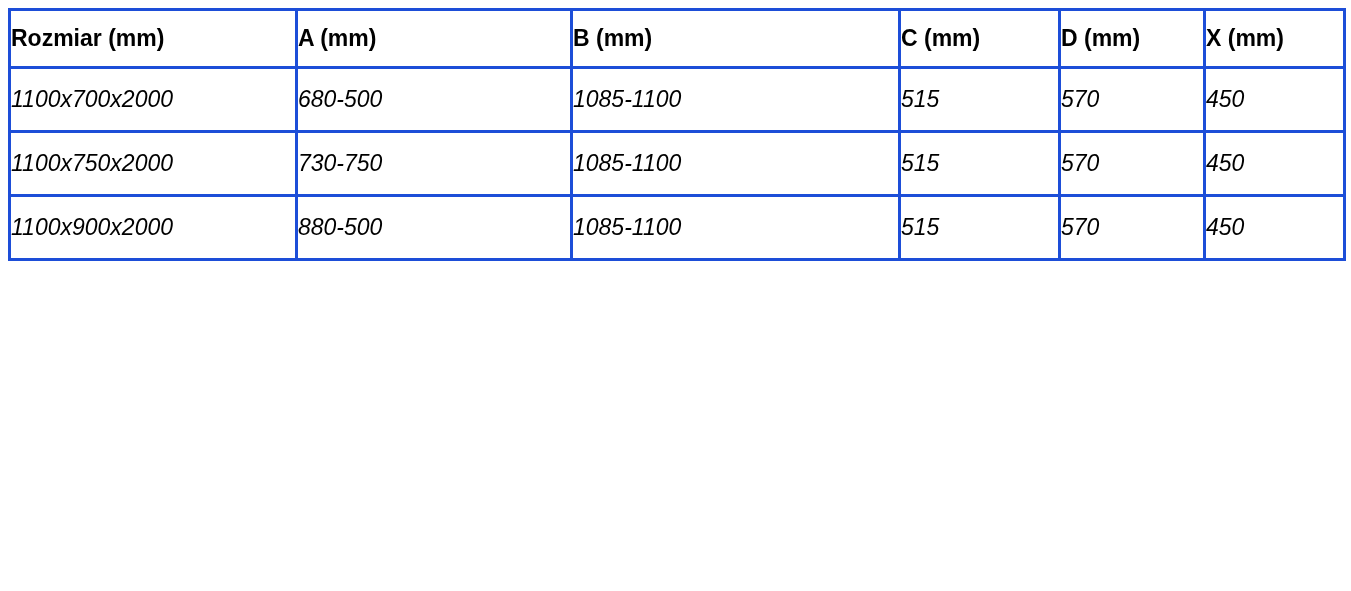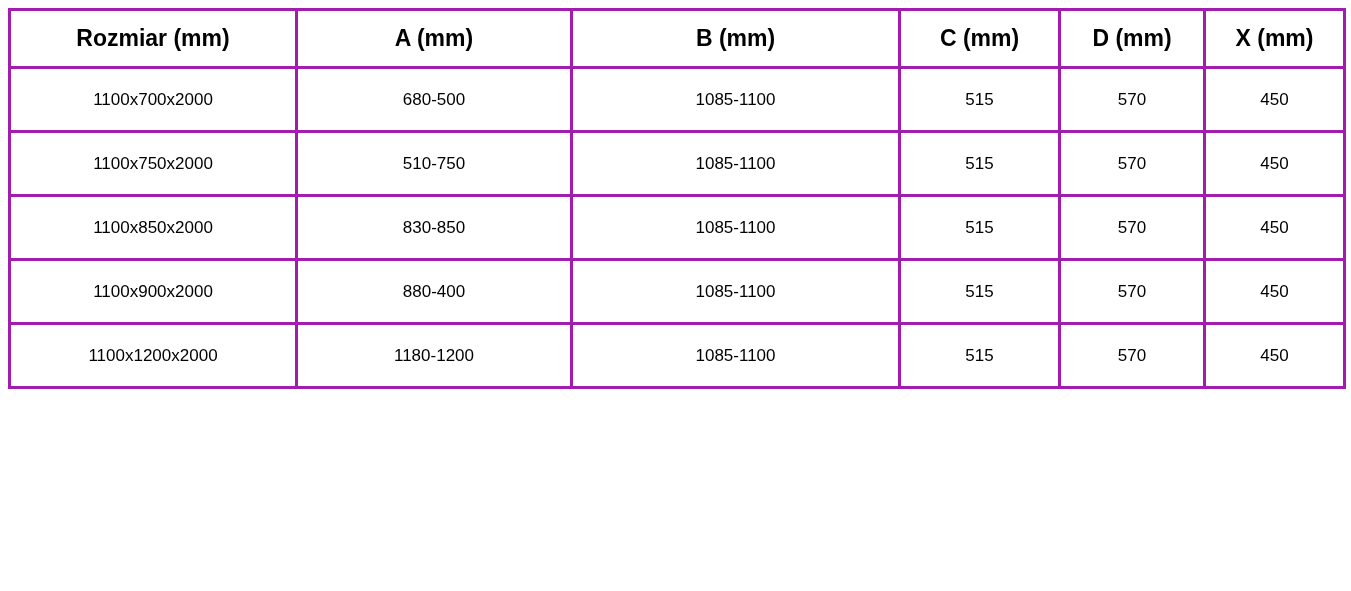--- a/index.html
+++ b/index.html
@@ -17,36 +17,37 @@
     padding: 8px;
   }
   table.spec-table {
     border-collapse: collapse;
     table-layout: fixed;
     width: 1335px;
     background: #ffffff;
   }
   table.spec-table th,
   table.spec-table td {
-    border: 3px solid #a21caf;
-    text-align: center;
+    border: 3px solid #1d4ed8;
+    text-align: left;
     vertical-align: middle;
     padding: 0;
     overflow: hidden;
     white-space: nowrap;
   }
   table.spec-table th {
     font-size: 23px;
     font-weight: bold;
     height: 55px;
   }
   table.spec-table td {
-    font-size: 17px;
+    font-size: 23px;
     font-weight: normal;
     height: 61px;
+    font-style: italic;
   }
   col.c-rozmiar { width: 287px; }
   col.c-a { width: 275px; }
   col.c-b { width: 328px; }
   col.c-c { width: 160px; }
   col.c-d { width: 145px; }
   col.c-x { width: 140px; }
 </style>
 </head>
 <body>
@@ -75,45 +76,29 @@
       <tr>
         <td>1100x700x2000</td>
         <td>680-500</td>
         <td>1085-1100</td>
         <td>515</td>
         <td>570</td>
         <td>450</td>
       </tr>
       <tr>
         <td>1100x750x2000</td>
-        <td>510-750</td>
-        <td>1085-1100</td>
-        <td>515</td>
-        <td>570</td>
-        <td>450</td>
-      </tr>
-      <tr>
-        <td>1100x850x2000</td>
-        <td>830-850</td>
+        <td>730-750</td>
         <td>1085-1100</td>
         <td>515</td>
         <td>570</td>
         <td>450</td>
       </tr>
       <tr>
         <td>1100x900x2000</td>
-        <td>880-400</td>
-        <td>1085-1100</td>
-        <td>515</td>
-        <td>570</td>
-        <td>450</td>
-      </tr>
-      <tr>
-        <td>1100x1200x2000</td>
-        <td>1180-1200</td>
+        <td>880-500</td>
         <td>1085-1100</td>
         <td>515</td>
         <td>570</td>
         <td>450</td>
       </tr>
     </tbody>
   </table>
 </div>
 
 </body></html>

